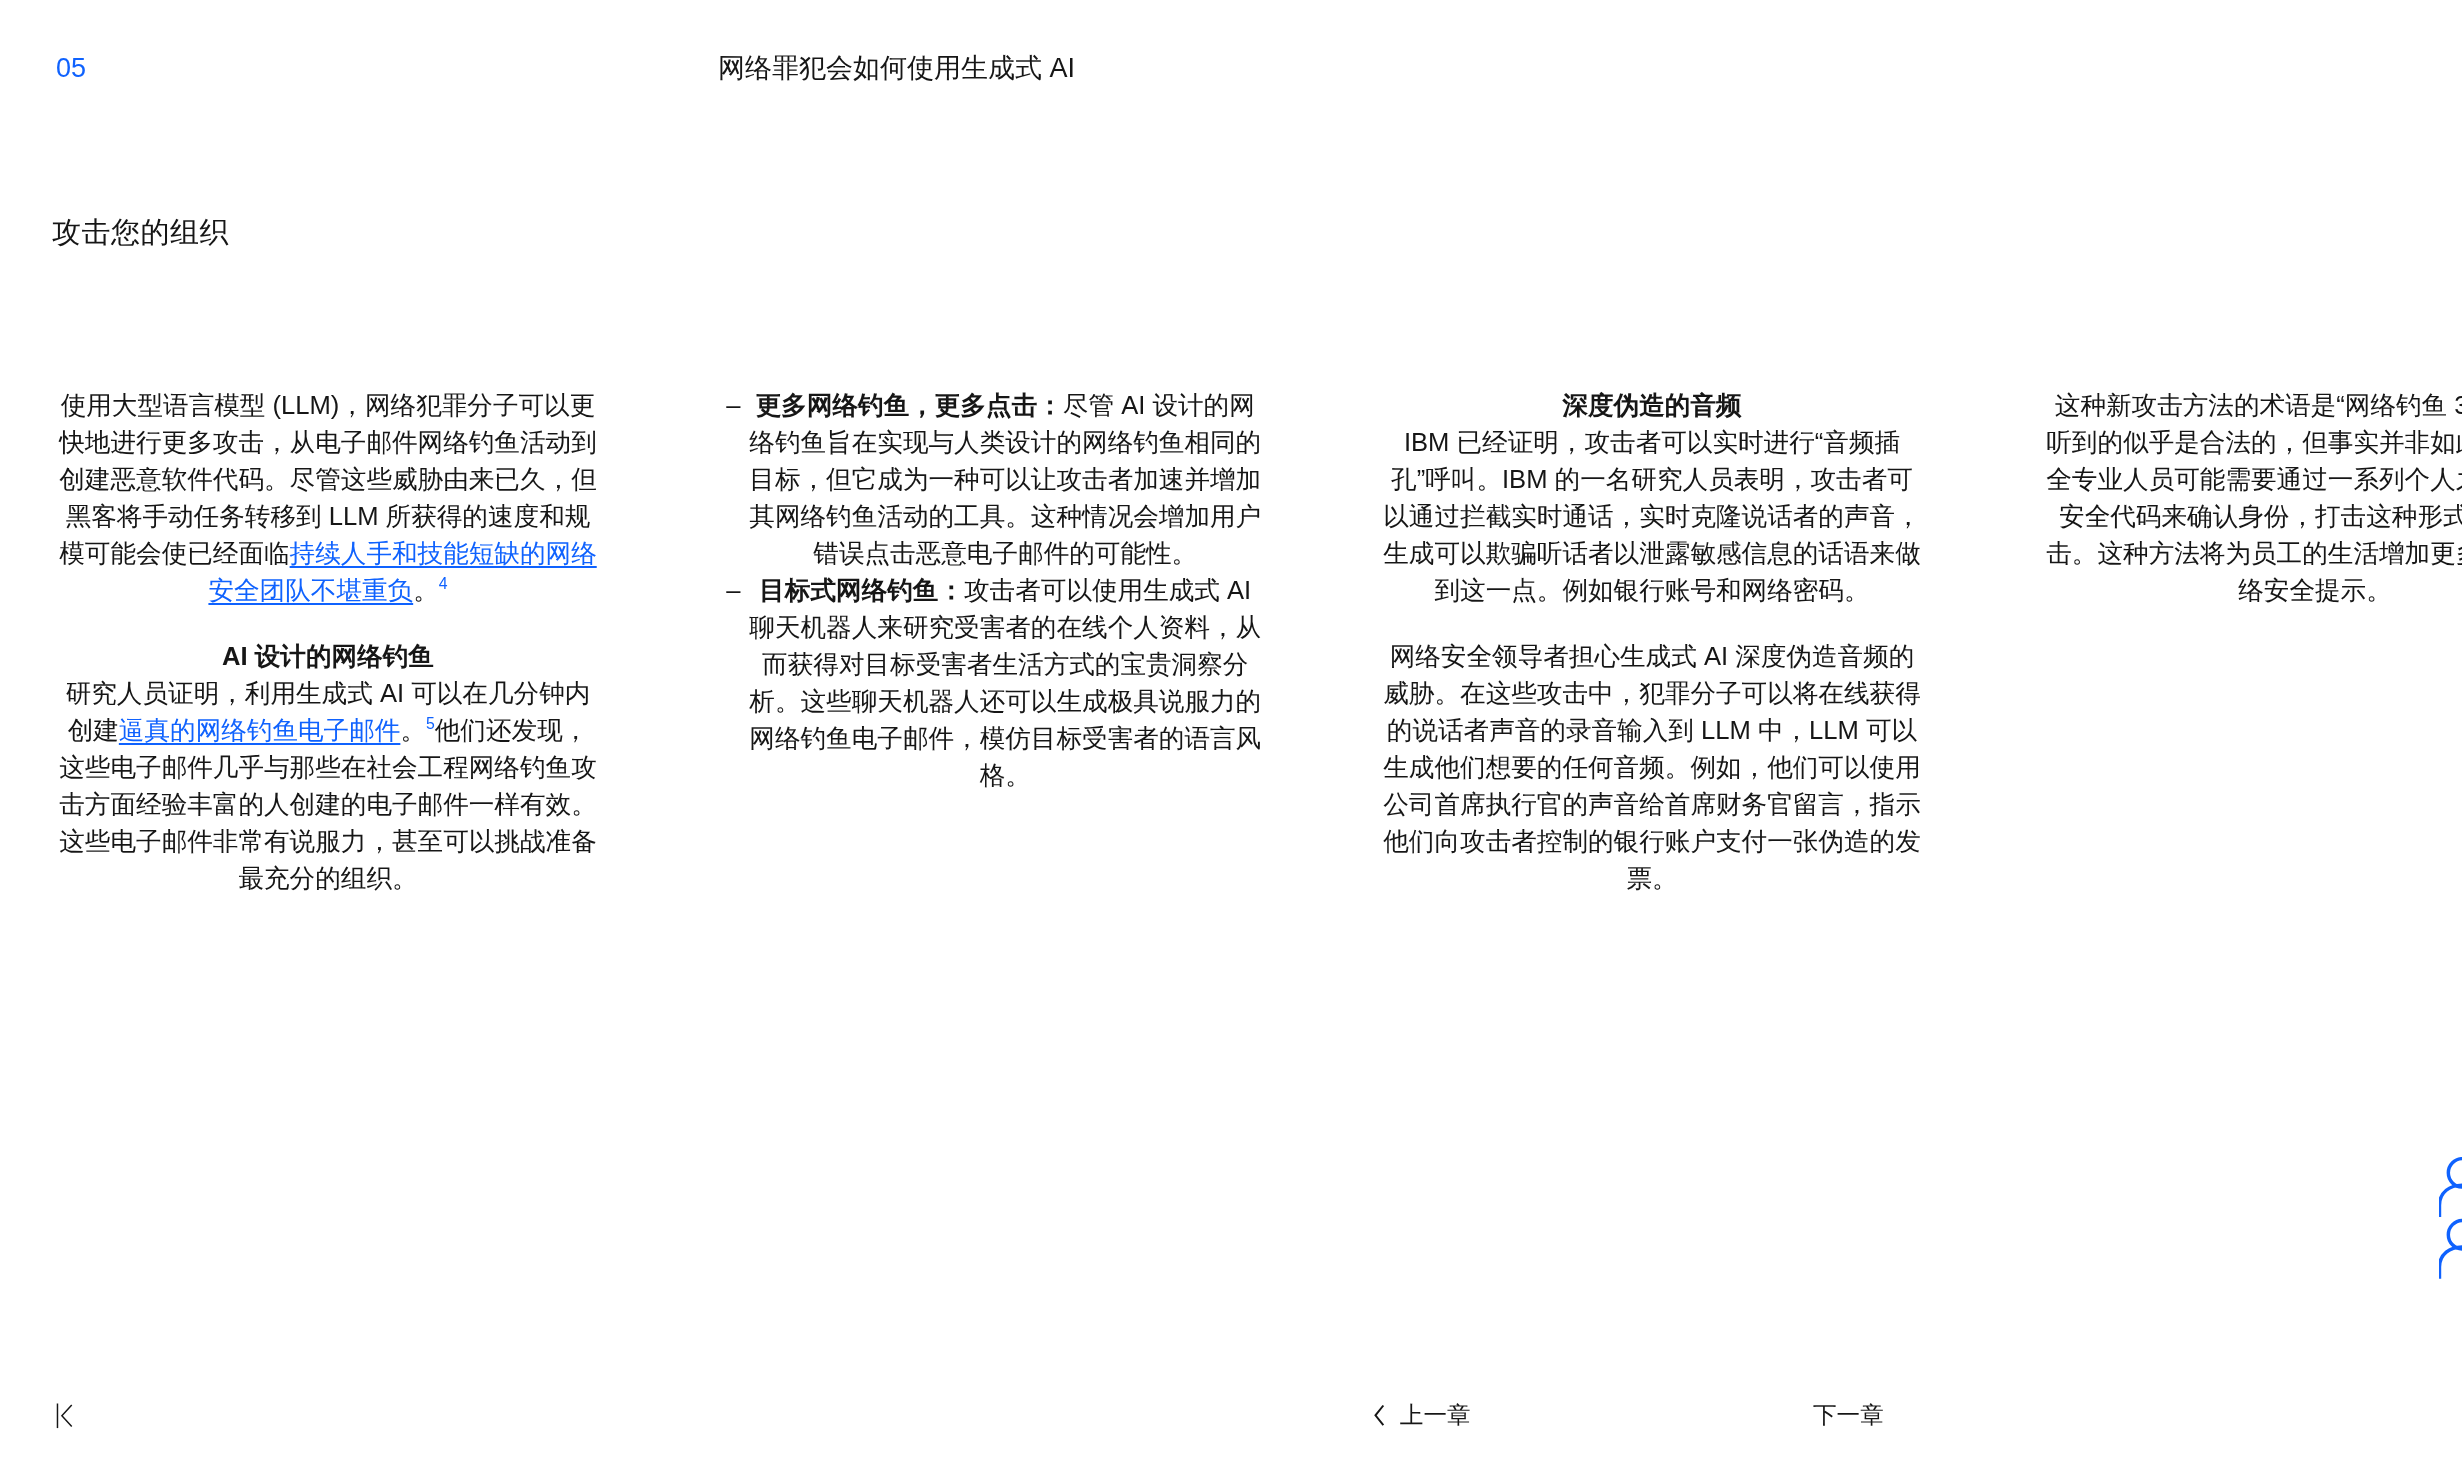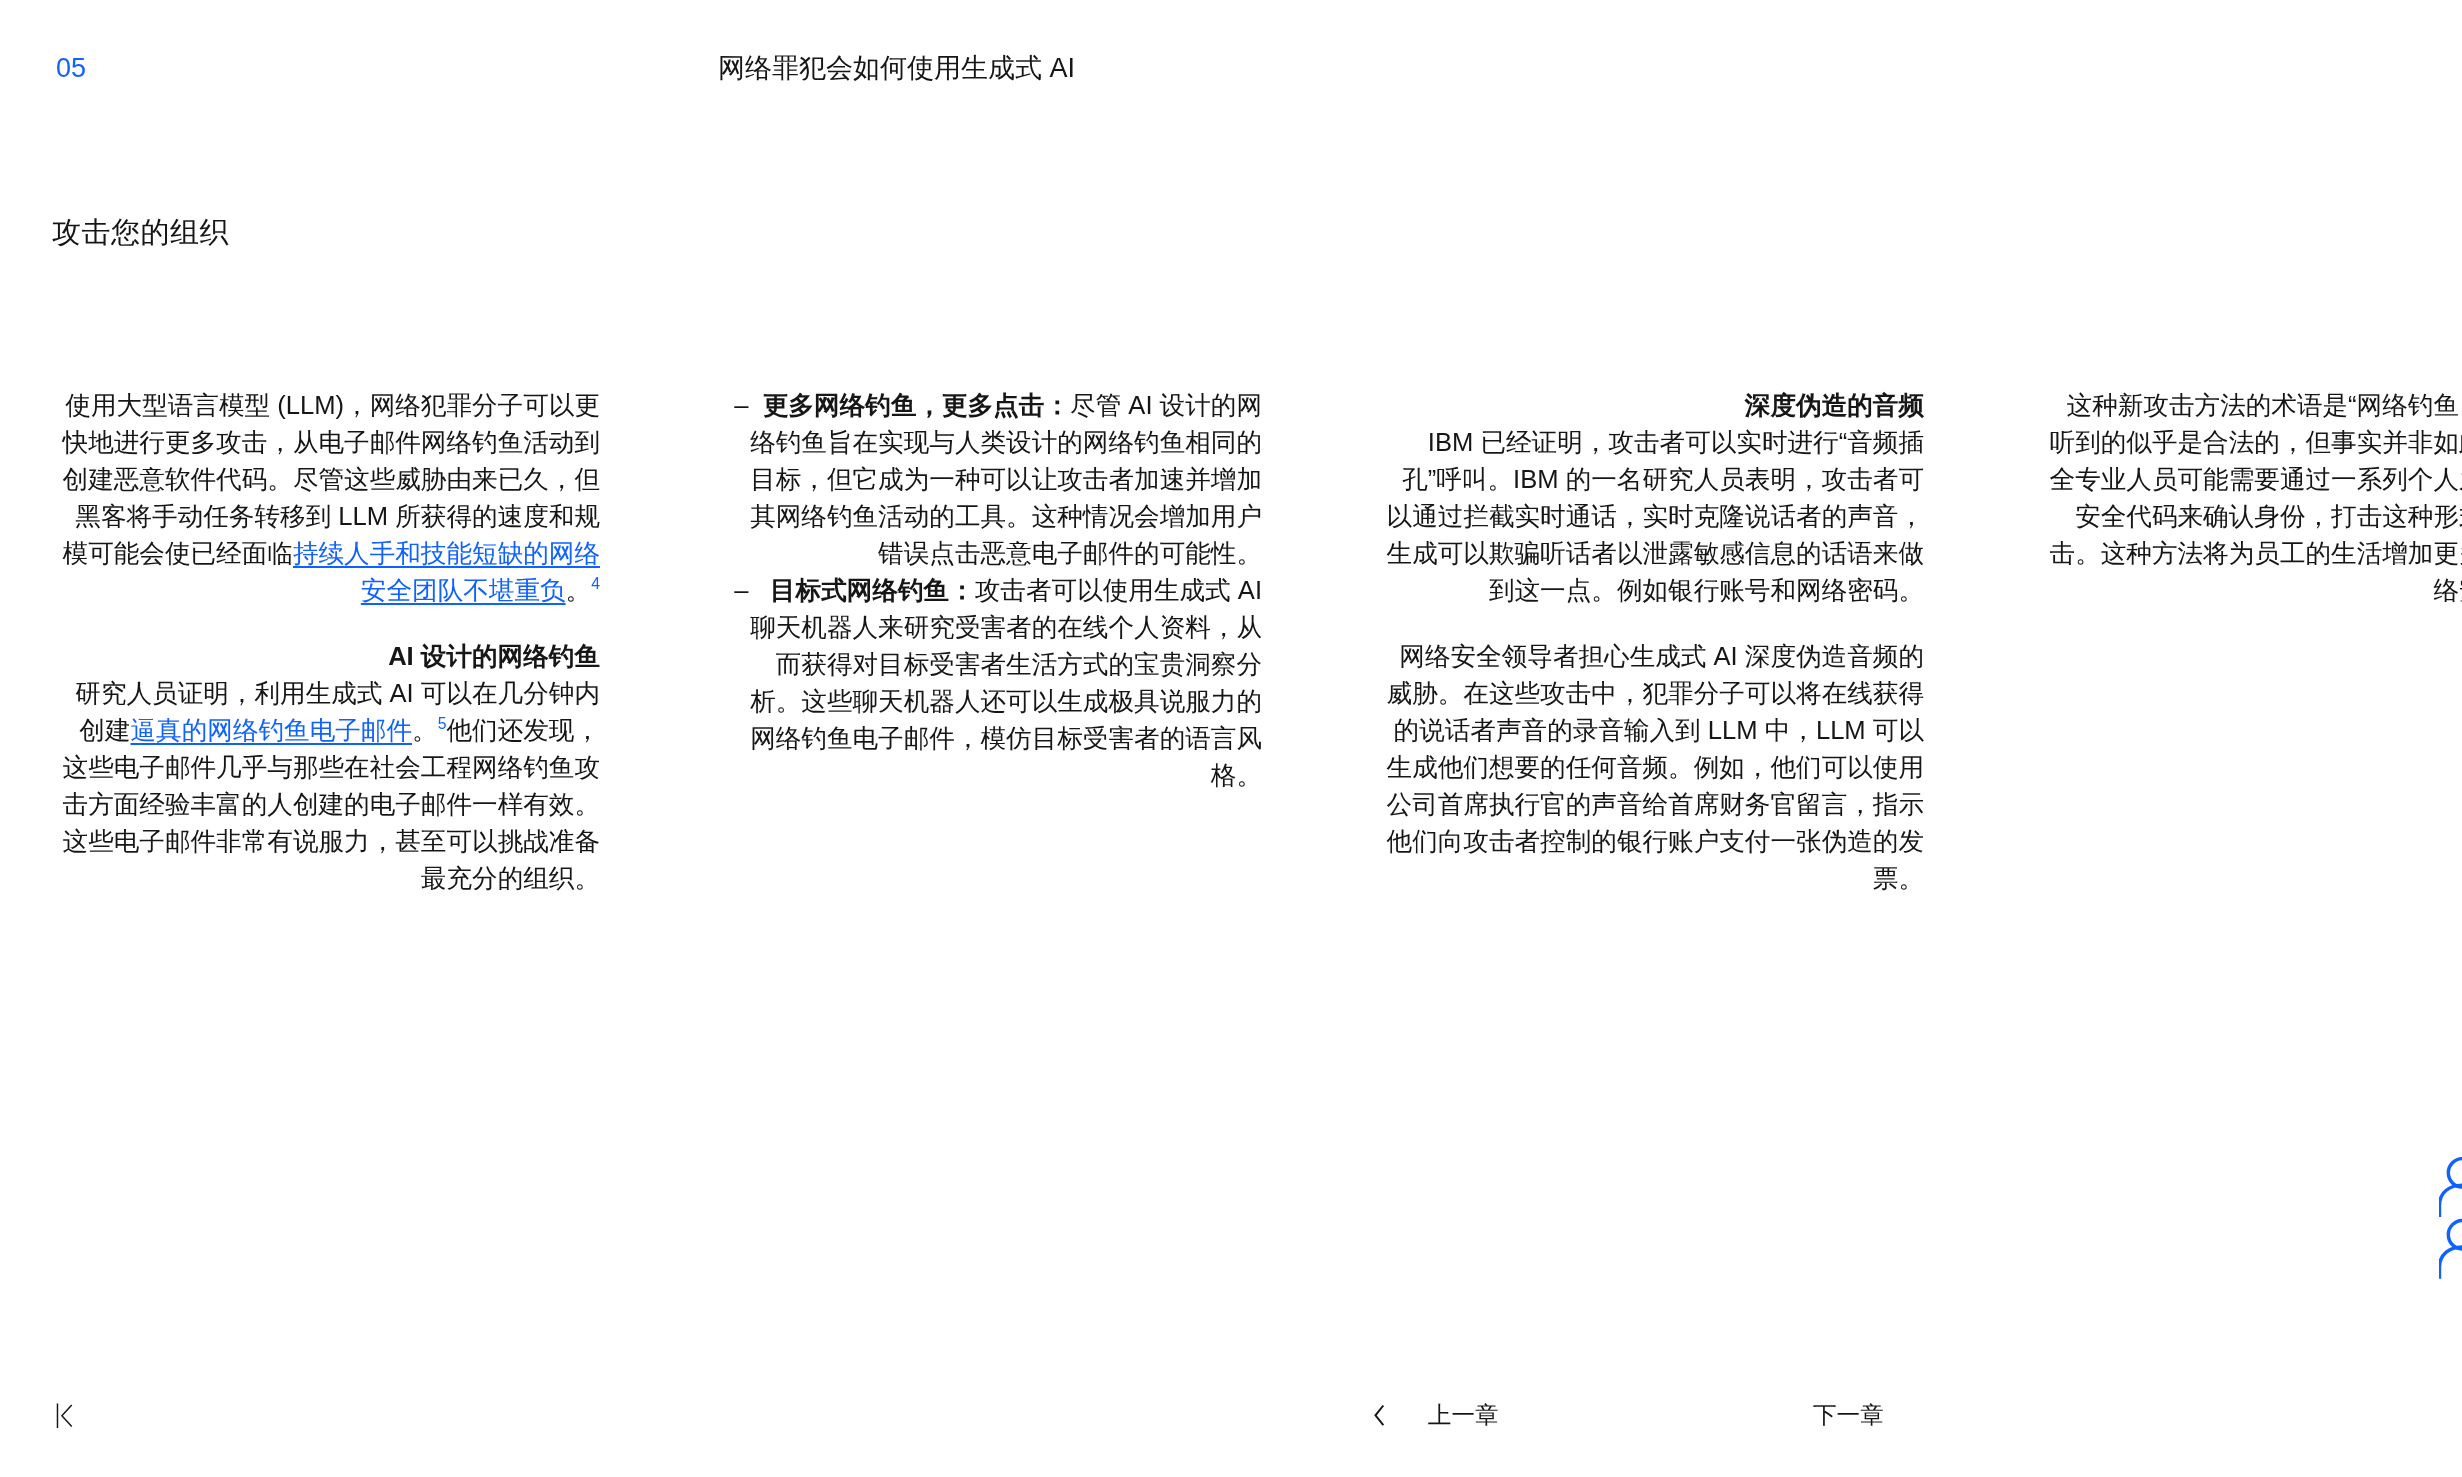--- a/index.html
+++ b/index.html
@@ -25,21 +25,21 @@
   }
   .section-title {
     position: absolute; left: 52px; top: 195px;
     font-size: 29px; line-height: 37px; font-weight: 300; letter-spacing: 0.5px;
   }
 
   
   .col {
     position: absolute; top: 387px; width: 544px;
     font-size: 25.6px; line-height: 37px; font-weight: 400;
-    text-align: right;
+    text-align: center;
   }
   .col-1 { left: 56px; }
   .col-2 { left: 718px; }
   .col-3 { left: 1380px; }
   .col-4 { left: 2043px; }
 
   .col p { margin: 0 0 28.6px 0; }
   .col p:last-child { margin-bottom: 0; }
   .col h3 { margin: 0; font-size: 25.6px; line-height: 37px; font-weight: 700; }
 
@@ -62,21 +62,21 @@
   .bullet-item { display: flex; }
   .bullet-marker { flex: none; width: 30.5px; }
   .bullet-text { flex: 1; }
 
   
   .people { position: absolute; left: 2439px; top: 1157px; }
 
   
   .footer-item { position: absolute; top: 1402px; height: 27.6px; display: flex; align-items: center; }
   .skip-start { left: 56px; }
-  .nav-prev { left: 1373px; gap: 42px; cursor: pointer; justify-content: space-between; }
+  .nav-prev { left: 1373px; gap: 14px; cursor: pointer; justify-content: space-between; }
   .nav-next { left: 1813px; gap: 23.6px; cursor: pointer; flex-direction: column; }
   .nav-label { font-size: 23.6px; line-height: 27.6px; color: #161616; }
   svg { display: block; }
 </style>
 </head>
 <body>
 
 <div class="page">
 
   <div class="section-number">05</div>

